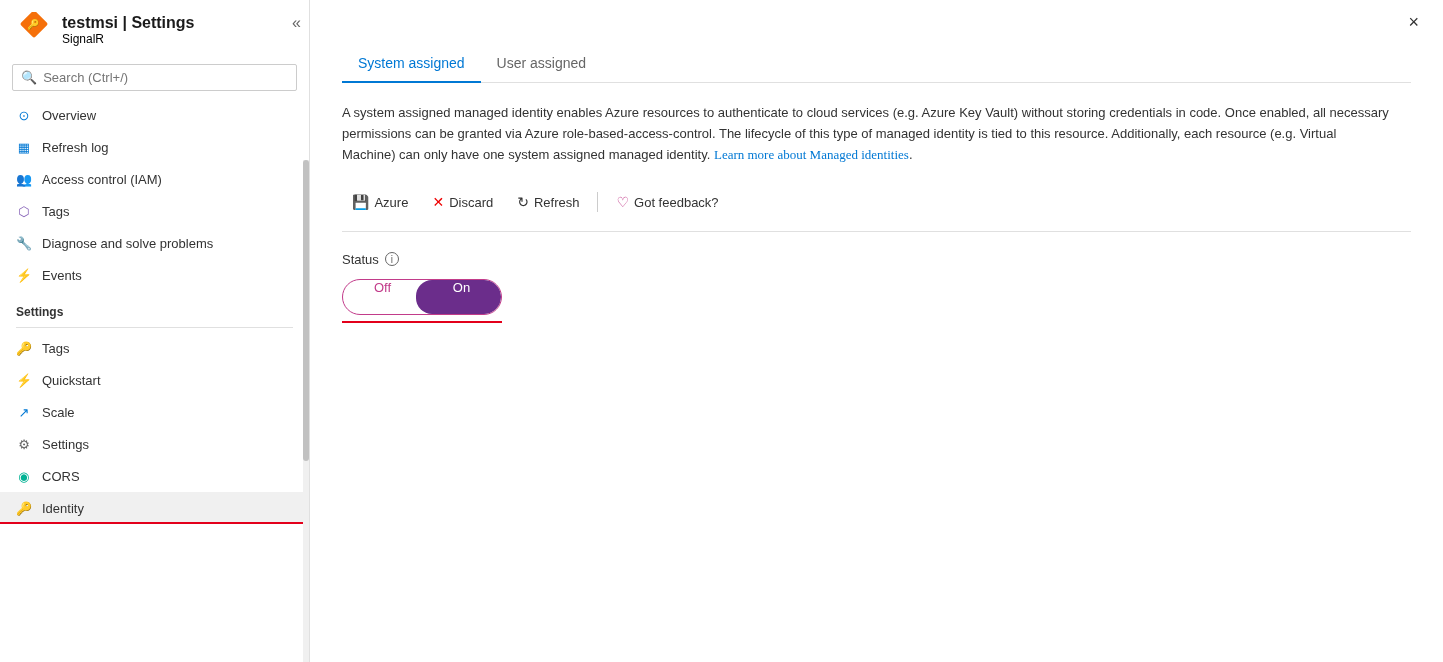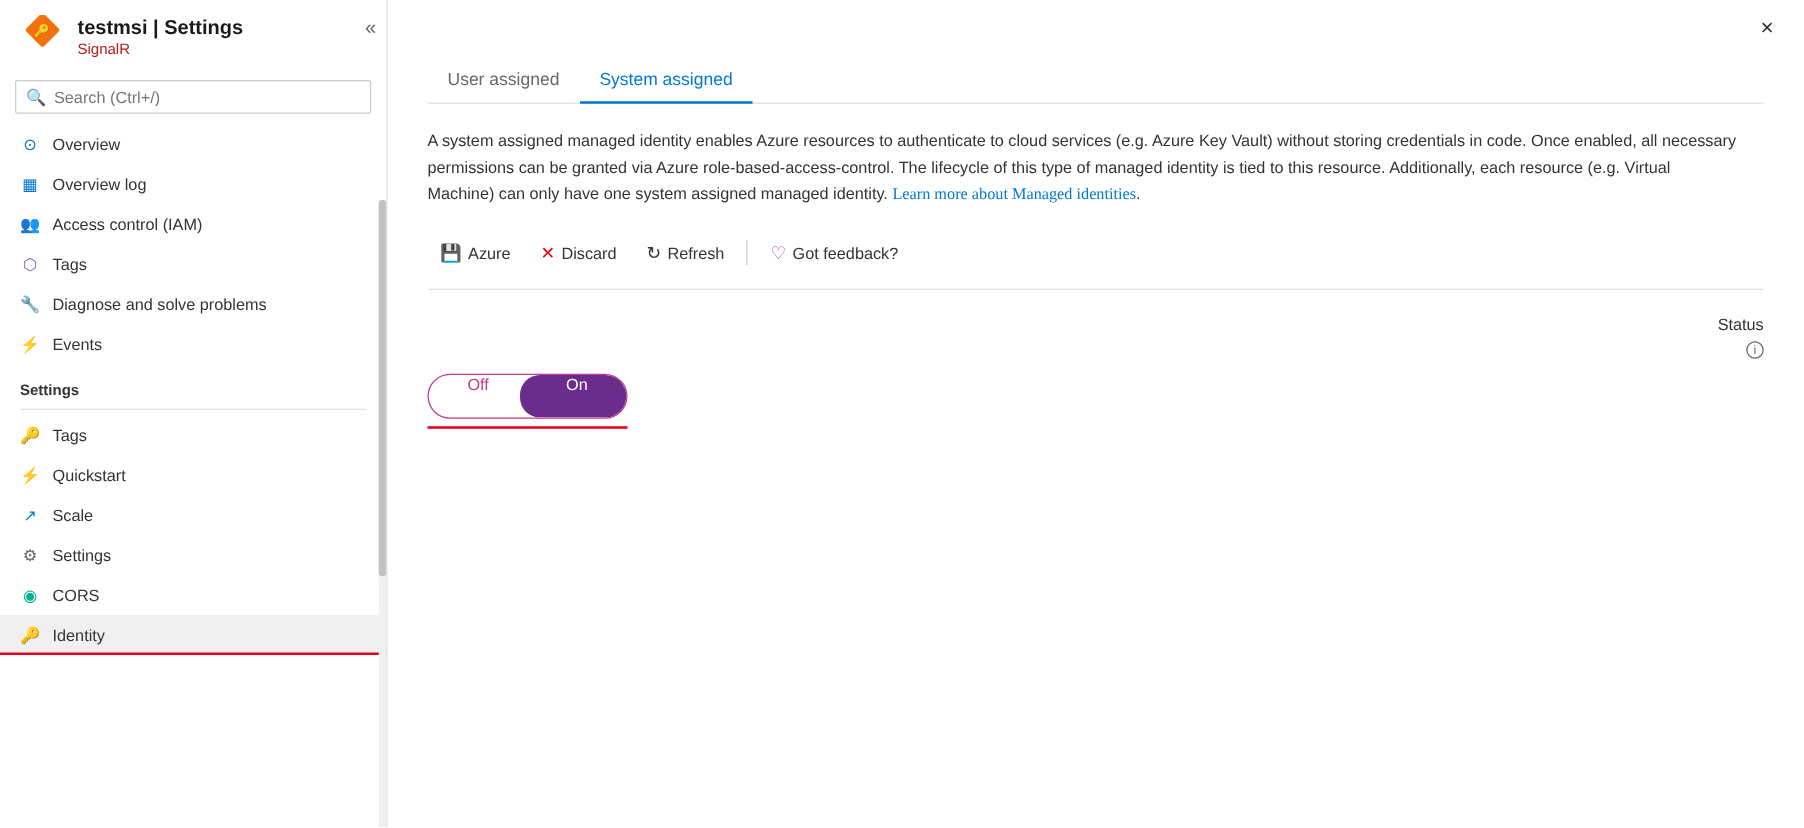--- a/index.html
+++ b/index.html
@@ -36,21 +36,21 @@
     }
 
     .app-title {
       font-size: 16px;
       font-weight: 600;
       color: #1a1a1a;
     }
 
     .app-subtitle {
       font-size: 12px;
-      color: #b91c1c;
+      color: #000000;
     }
 
     .search-box {
       margin: 8px 12px;
       display: flex;
       align-items: center;
       border: 1px solid #ccc;
       border-radius: 2px;
       padding: 5px 8px;
       gap: 6px;
@@ -222,26 +222,25 @@
 
     
     .status-section {
       display: flex;
       flex-direction: column;
       gap: 12px;
     }
 
     .status-label {
       display: flex;
-      align-items: flex-end;
+      align-items: flex-start;
       gap: 6px;
       font-size: 13px;
       font-weight: 500;
       color: #333;
-      flex-direction: column;
     }
 
     .info-icon {
       width: 14px;
       height: 14px;
       border: 1px solid #666;
       border-radius: 50%;
       display: inline-flex;
       align-items: center;
       justify-content: center;
@@ -334,21 +333,21 @@
 
   <button class="collapse-btn">«</button>
 
   <nav>
     <div class="nav-item">
       <span class="icon icon-blue">⊙</span>
       <span>Overview</span>
     </div>
     <div class="nav-item">
       <span class="icon icon-blue">▦</span>
-      <span>Overview log</span>
+      <span>Refresh log</span>
     </div>
     <div class="nav-item">
       <span class="icon icon-blue">👥</span>
       <span>Access control (IAM)</span>
     </div>
     <div class="nav-item">
       <span class="icon icon-purple">⬡</span>
       <span>Tags</span>
     </div>
     <div class="nav-item">
@@ -396,22 +395,22 @@
 </div>
 
 <div class="main-content">
   <div class="main-header">
     <button class="close-btn">×</button>
   </div>
 
   <div class="content-area">
 
     <div class="tabs">
+      <div class="tab active">System assigned</div>
       <div class="tab">User assigned</div>
-      <div class="tab active">System assigned</div>
     </div>
 
     <p class="description-text">
       <span>A system assigned managed identity enables Azure resources to authenticate to cloud services (e.g. Azure Key Vault) without storing credentials in code. Once enabled, all necessary permissions can be granted via Azure role-based-access-control. The lifecycle of this type of managed identity is tied to this resource. Additionally, each resource (e.g. Virtual Machine) can only have one system assigned managed identity.</span>
       <span> </span>
       <a href="#">Learn more about Managed identities</a><span>.</span>
     </p>
 
     <div class="toolbar">
       <button class="toolbar-btn">

